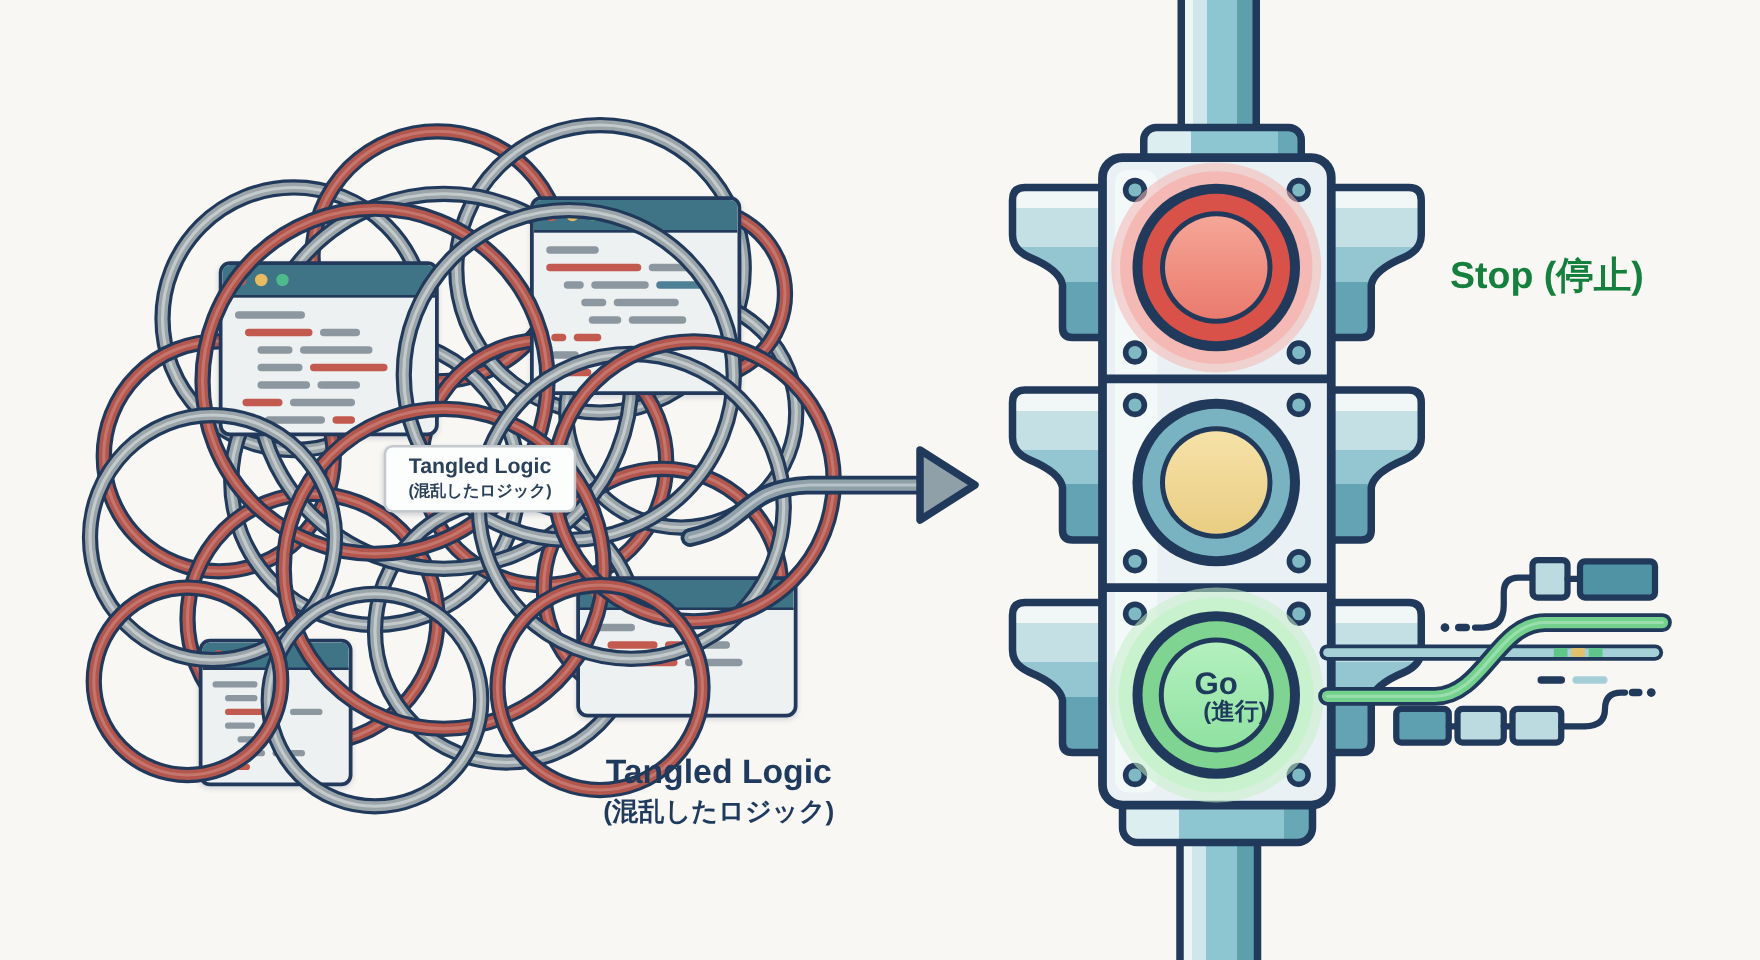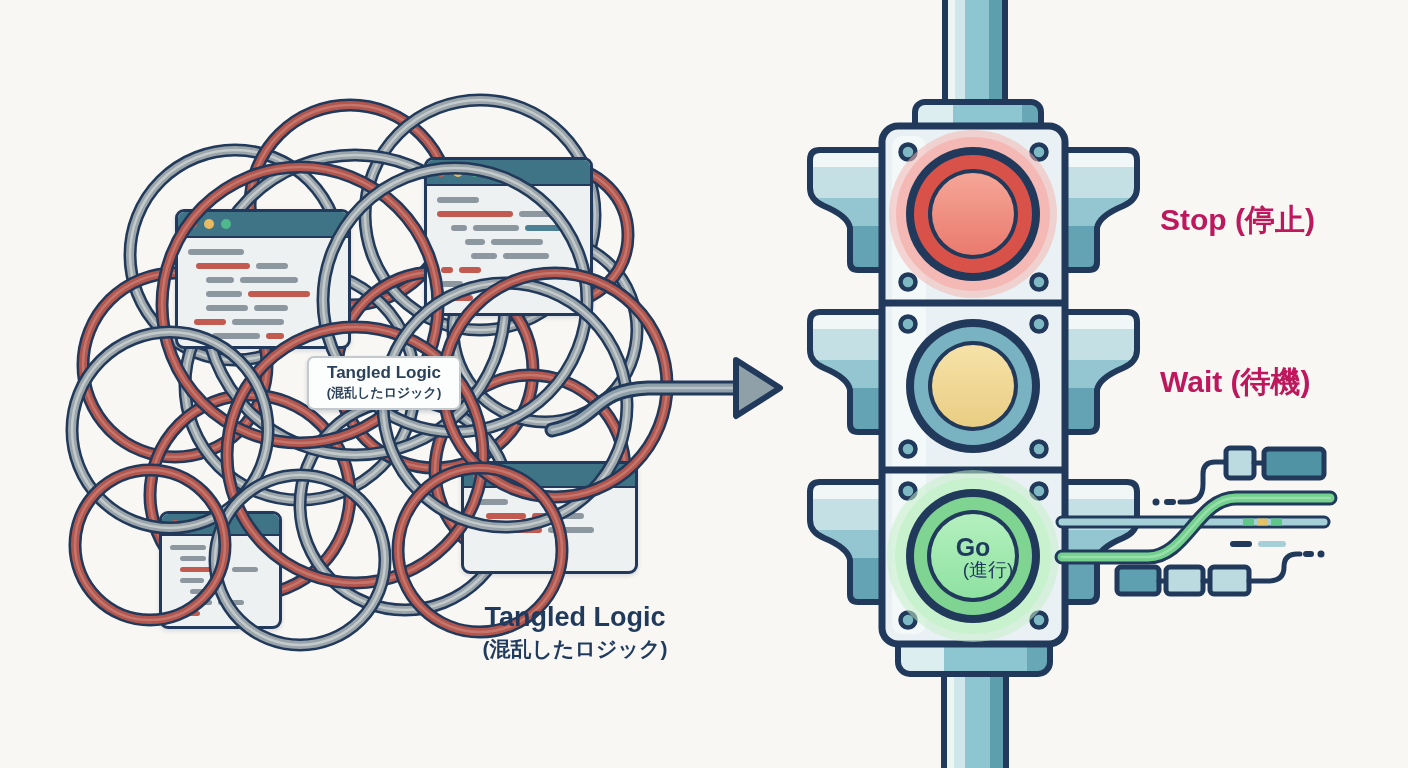--- a/index.html
+++ b/index.html
@@ -23,28 +23,28 @@
   .center-label{position:absolute;left:307px;top:356px;width:146px;z-index:4;
     background:#fcfdfd;border:2px solid #c3c9cd;border-radius:7px;
     box-shadow:0 2px 4px rgba(30,50,80,.2);text-align:center;padding:5px 2px 6px;
     color:#2b4059;}
   .center-label .l1{font-size:17px;font-weight:bold;}
   .center-label .l2{font-size:13px;font-weight:bold;margin-top:1px;}
   .caption{position:absolute;left:425px;top:602px;width:300px;text-align:center;
     color:#1f3a5d;z-index:4;}
   .caption .l1{font-size:27px;font-weight:bold;}
   .caption .l2{font-size:21px;font-weight:bold;margin-top:2px;}
-  .side-label{position:absolute;color:#be185d;font-size:30px;font-weight:bold;z-index:6;white-space:nowrap;}
+  .side-label{position:absolute;color:#15803d;font-size:30px;font-weight:bold;z-index:6;white-space:nowrap;}
   .stop-label{left:1160px;top:200px;}
   .wait-label{left:1160px;top:362px;}
   .go-text{position:absolute;left:913px;top:524px;width:120px;height:66px;z-index:6;
     display:flex;flex-direction:column;align-items:center;justify-content:center;
     color:#1e3a5c;line-height:1.02;}
   .go-text .l1{font-size:25px;font-weight:bold;text-align:center;}
-  .go-text .l2{font-size:19px;font-weight:normal;margin-left:30px;}
+  .go-text .l2{font-size:19px;font-weight:bold;margin-left:30px;}
   .z1{z-index:1}.z3{z-index:3}.z5{z-index:5}
 </style>
 </head>
 <body>
 
 <div class="stage">
 
   <svg class="layer z1" viewBox="0 0 1408 768">
     <g fill="none" stroke-linecap="round">
 
@@ -450,19 +450,18 @@
       <path d="M1249 581 H1268 Q1284 581 1284 567 Q1284 554 1297 554 H1300" stroke="#21395a" stroke-width="5"></path>
       <rect x="1303" y="551" width="11" height="6" rx="3" fill="#21395a" stroke="none"></rect>
       <circle cx="1321" cy="554" r="3.5" fill="#21395a" stroke="none"></circle>
 
       <rect x="1230" y="541" width="22" height="6" rx="3" fill="#21395a" stroke="none"></rect>
       <rect x="1258" y="541" width="28" height="6" rx="3" fill="#a6ced6" stroke="none"></rect>
     </g>
   </svg>
 
   <div class="side-label stop-label">Stop (停止)</div>
-  <div class="side-label wait-label">Wait (待機)</div>
   <div class="go-text">
     <div class="l1">Go</div>
     <div class="l2">(進行)</div>
   </div>
 
 </div>
 
 </body></html>

